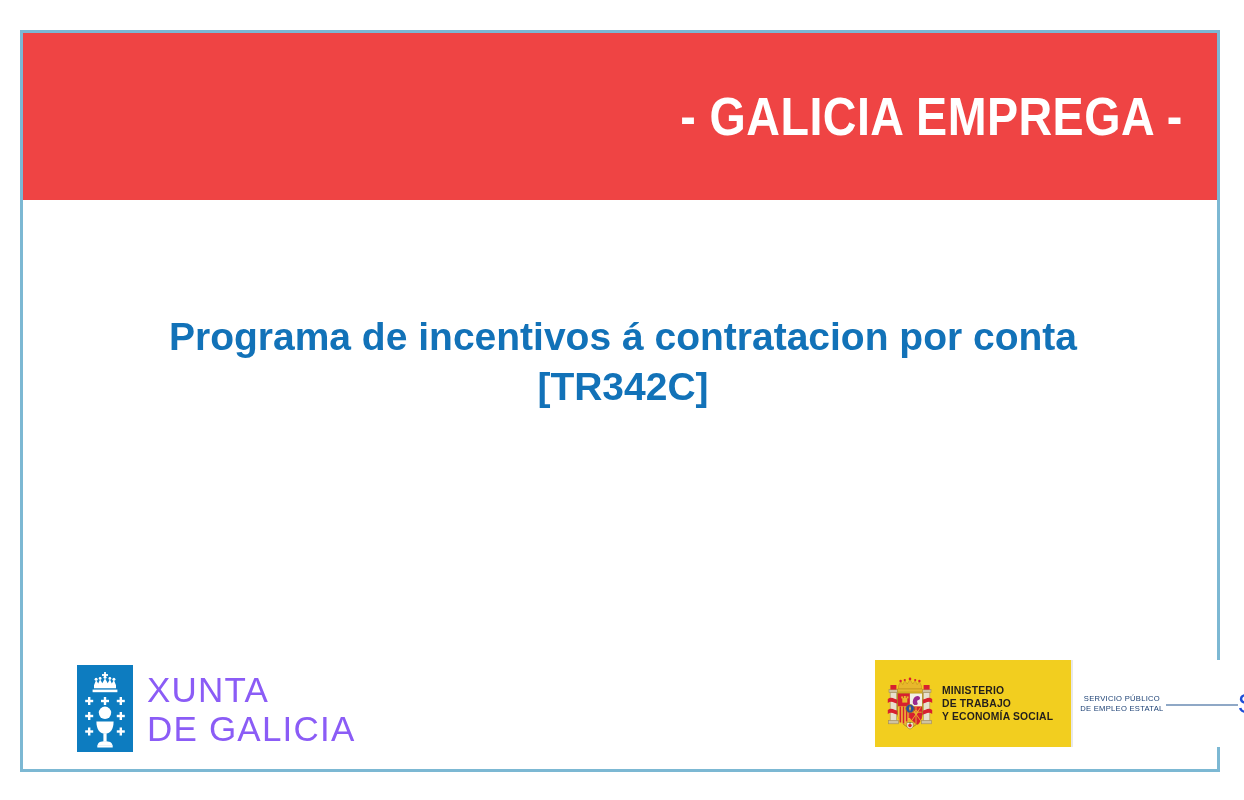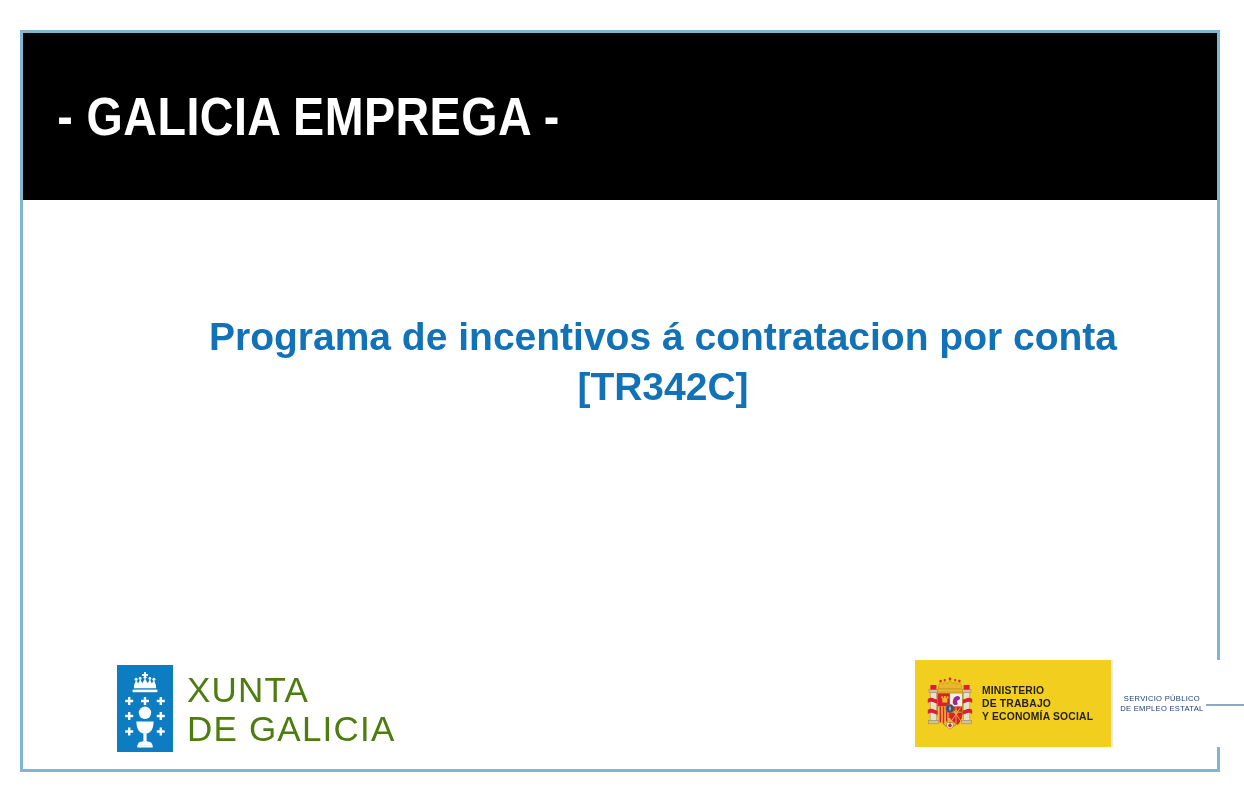--- a/index.html
+++ b/index.html
@@ -28,24 +28,24 @@
     background: #ffffff;
   }
 
   
   #header-banner {
     position: absolute;
     left: 0;
     top: 0;
     width: 100%;
     height: 167px;
-    background: #000000;
+    background: #ef4444;
     display: flex;
     align-items: center;
-    justify-content: flex-start;
+    justify-content: flex-end;
   }
   #header-title {
     color: #ffffff;
     font-family: "Liberation Sans Narrow", "Liberation Sans", sans-serif;
     font-weight: bold;
     font-size: 53px;
     letter-spacing: 0.5px;
     transform: scaleX(0.88);
     transform-origin: center center;
     white-space: nowrap;
@@ -54,21 +54,20 @@
   }
 
   
   #body-area {
     position: absolute;
     left: 0;
     top: 167px;
     right: 0;
     bottom: 0;
     background: #ffffff;
-    margin-left: 40px;
   }
 
   
   #main-heading {
     position: absolute;
     left: 70px;
     top: 112px;
     width: 1060px;
     text-align: center;
     color: #1272b8;
@@ -100,21 +99,21 @@
   }
   #xunta-emblem {
     width: 56px;
     height: 87px;
     background: #0d7cc0;
     display: block;
     flex: 0 0 auto;
   }
   #xunta-wordmark {
     margin-left: 14px;
-    color: #4d7c0f;
+    color: #8b5cf6;
     font-family: "Liberation Sans", sans-serif;
     font-weight: normal;
     font-size: 35px;
     line-height: 39px;
     letter-spacing: 1.2px;
   }
   #xunta-wordmark .ln { display: block; white-space: nowrap; }
 
   
   #gob-logo {

